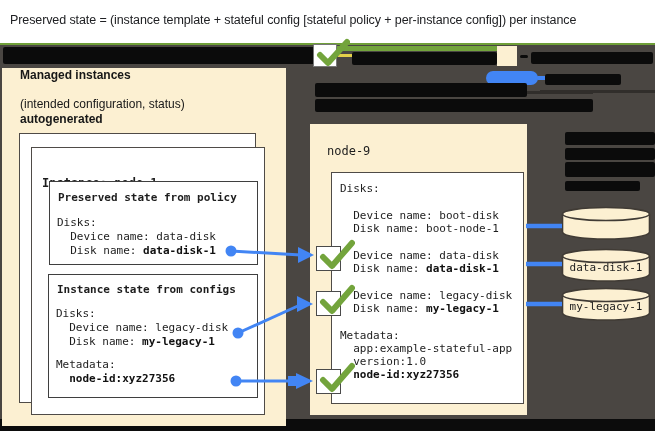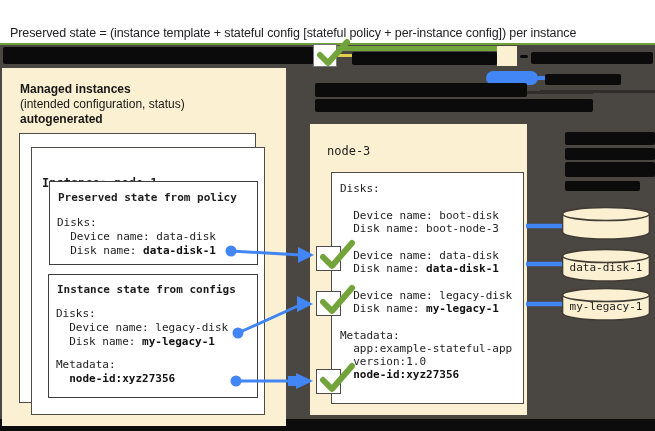--- a/index.html
+++ b/index.html
@@ -6,21 +6,21 @@
     --bg:#4A4642; --cream:#FCF0D2; --blue:#4285F4; --green:#73A43C;
     --redact:#0B0B0B; --yellow:#E3CF4A; --ink:#1D1D1D; --border:#4F4B47;
   }
   *{margin:0;padding:0;box-sizing:border-box;}
   body{background:#222;font-family:"Liberation Sans",sans-serif;}
   .stage{position:relative;width:655px;height:431px;overflow:hidden;background:var(--bg);}
   .abs{position:absolute;}
 
   
   .titlebar{left:0;top:0;width:655px;height:43px;background:#ffffff;z-index:3;}
-  .titlebar .t{position:absolute;left:10px;top:13px;font-size:12.5px;color:#202124;letter-spacing:-0.1px;white-space:nowrap;margin-top:13px;}
+  .titlebar .t{position:absolute;left:10px;top:13px;font-size:12.5px;color:#202124;letter-spacing:-0.1px;white-space:nowrap;}
   .greenline{left:0;top:43px;width:655px;height:2px;background:#6F9F38;z-index:3;}
 
   .blackbar{background:var(--redact);border-radius:2px;z-index:4;}
   .graybar{background:#312E2B;z-index:4;}
   .bottombar{left:0;top:419px;width:655px;height:12px;background:#0C0C0C;z-index:1;}
 
   
   .panel{background:var(--cream);z-index:2;}
   .whitebox{background:#ffffff;border:1px solid var(--border);z-index:3;}
   .innerbox{background:#ffffff;border:1.5px solid #3F3F3F;z-index:4;}
@@ -83,21 +83,21 @@
   <div class="abs blackbar" style="left:315px;top:83px;width:212px;height:14px;"></div>
   <div class="abs graybar" style="left:527px;top:91px;width:66px;height:3px;"></div>
   <div class="abs blackbar" style="left:315px;top:99px;width:278px;height:13px;"></div>
 
   <div class="abs blackbar" style="left:565px;top:132px;width:90px;height:13px;"></div>
   <div class="abs blackbar" style="left:565px;top:148px;width:90px;height:12px;"></div>
   <div class="abs blackbar" style="left:565px;top:162px;width:90px;height:15px;"></div>
   <div class="abs blackbar" style="left:565px;top:181px;width:75px;height:10px;"></div>
 
   <div class="abs panel" style="left:2px;top:68px;width:284px;height:358px;"></div>
-  <div class="abs sans" style="left:20px;top:82px;font-weight:bold;z-index:3;">Managed instances</div>
+  <div class="abs sans" style="left:20px;top:68px;font-weight:bold;z-index:3;">Managed instances</div>
   <div class="abs sans" style="left:20px;top:112px;font-weight:bold;z-index:3;">autogenerated</div>
   <div class="abs sans" style="left:20px;top:97px;z-index:3;">(intended configuration, status)</div>
 
   <div class="abs whitebox" style="left:19px;top:133px;width:237px;height:270px;"></div>
   <div class="abs whitebox" style="left:31px;top:147px;width:234px;height:268px;"></div>
   <div class="abs mono mono12" style="left:42px;top:176px;z-index:4;font-weight:bold;">Instance: node-1</div>
 
   <div class="abs innerbox" style="left:49px;top:181px;width:209px;height:84px;"></div>
   <div class="abs mono" style="left:58px;top:191px;font-weight:bold;z-index:5;">Preserved state from policy</div>
   <div class="abs mono" style="left:57px;top:216px;z-index:5;">Disks:</div>
@@ -106,26 +106,26 @@
 
   <div class="abs innerbox" style="left:48px;top:274px;width:210px;height:124px;"></div>
   <div class="abs mono" style="left:57px;top:283px;font-weight:bold;z-index:5;">Instance state from configs</div>
   <div class="abs mono" style="left:56px;top:307px;z-index:5;">Disks:</div>
   <div class="abs mono" style="left:56px;top:321px;z-index:5;">  Device name: legacy-disk</div>
   <div class="abs mono" style="left:56px;top:335px;z-index:5;"><span>  Disk name: </span><b>my-legacy-1</b></div>
   <div class="abs mono" style="left:56px;top:358px;z-index:5;">Metadata:</div>
   <div class="abs mono" style="left:56px;top:372px;z-index:5;"><span>  </span><b>node-id:xyz27356</b></div>
 
   <div class="abs panel" style="left:310px;top:124px;width:217px;height:291px;"></div>
-  <div class="abs mono mono12" style="left:327px;top:144px;z-index:4;">node-3</div>
+  <div class="abs mono mono12" style="left:327px;top:144px;z-index:4;">node-9</div>
   <div class="abs whitebox" style="left:331px;top:172px;width:193px;height:232px;z-index:4;"></div>
 
   <div class="abs mono" style="left:340px;top:182px;z-index:5;">Disks:</div>
   <div class="abs mono" style="left:340px;top:209px;z-index:5;">  Device name: boot-disk</div>
-  <div class="abs mono" style="left:340px;top:222px;z-index:5;">  Disk name: boot-node-3</div>
+  <div class="abs mono" style="left:340px;top:222px;z-index:5;">  Disk name: boot-node-1</div>
   <div class="abs mono" style="left:340px;top:249px;z-index:5;">  Device name: data-disk</div>
   <div class="abs mono" style="left:340px;top:262px;z-index:5;"><span>  Disk name: </span><b>data-disk-1</b></div>
   <div class="abs mono" style="left:340px;top:289px;z-index:5;">  Device name: legacy-disk</div>
   <div class="abs mono" style="left:340px;top:302px;z-index:5;"><span>  Disk name: </span><b>my-legacy-1</b></div>
   <div class="abs mono" style="left:340px;top:329px;z-index:5;">Metadata:</div>
   <div class="abs mono" style="left:340px;top:342px;z-index:5;text-align:center;">  app:example-stateful-app</div>
   <div class="abs mono" style="left:340px;top:355px;z-index:5;">  version:1.0</div>
   <div class="abs mono" style="left:340px;top:368px;z-index:5;"><span>  </span><b>node-id:xyz27356</b></div>
 
   <div class="abs checksq" style="left:316px;top:246px;width:25px;height:25px;"></div>

